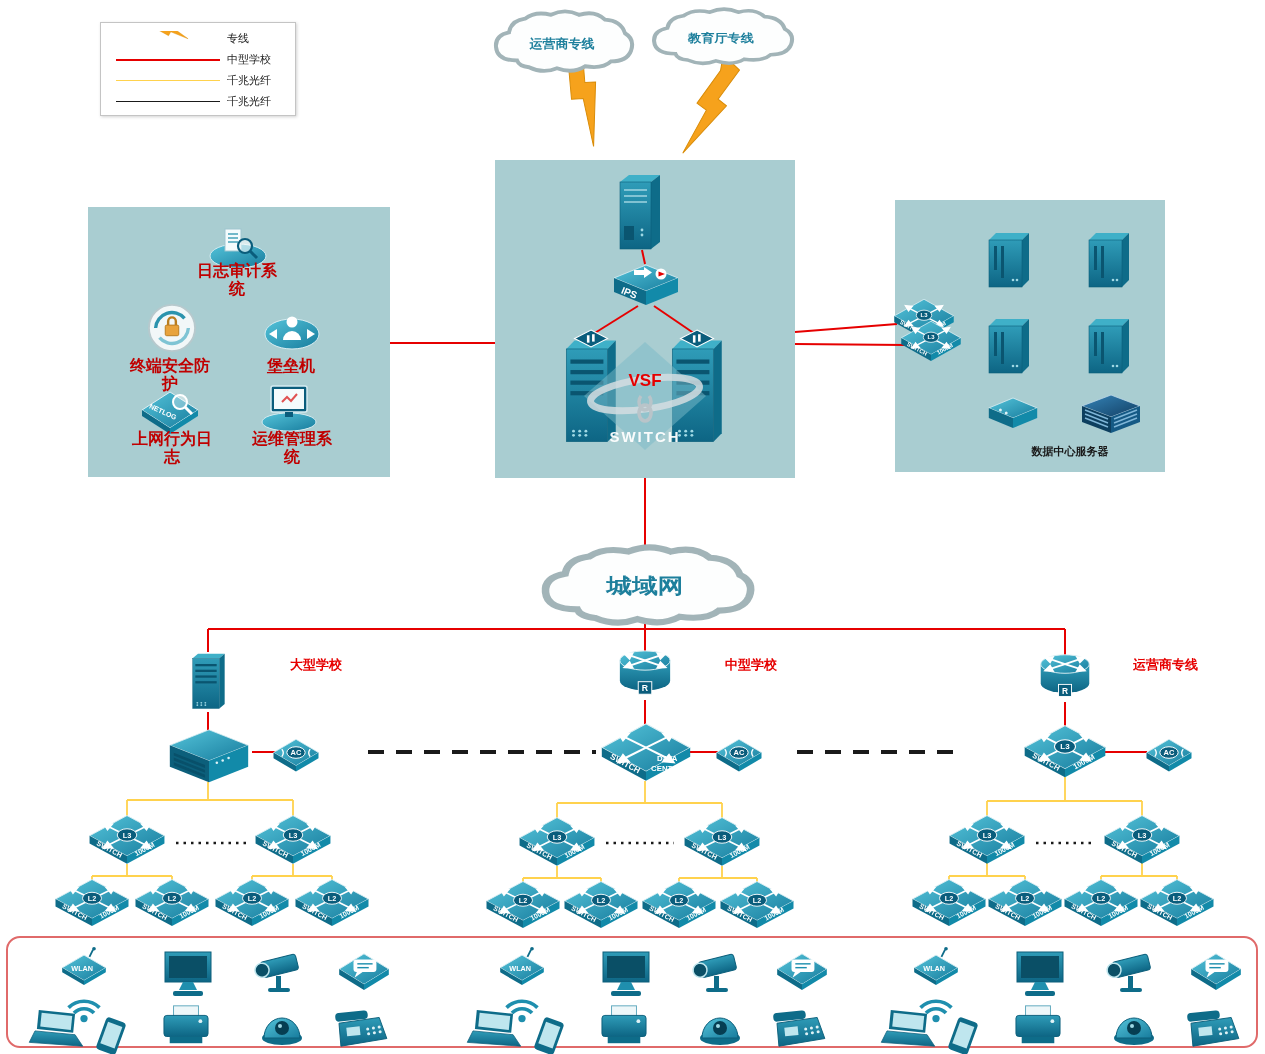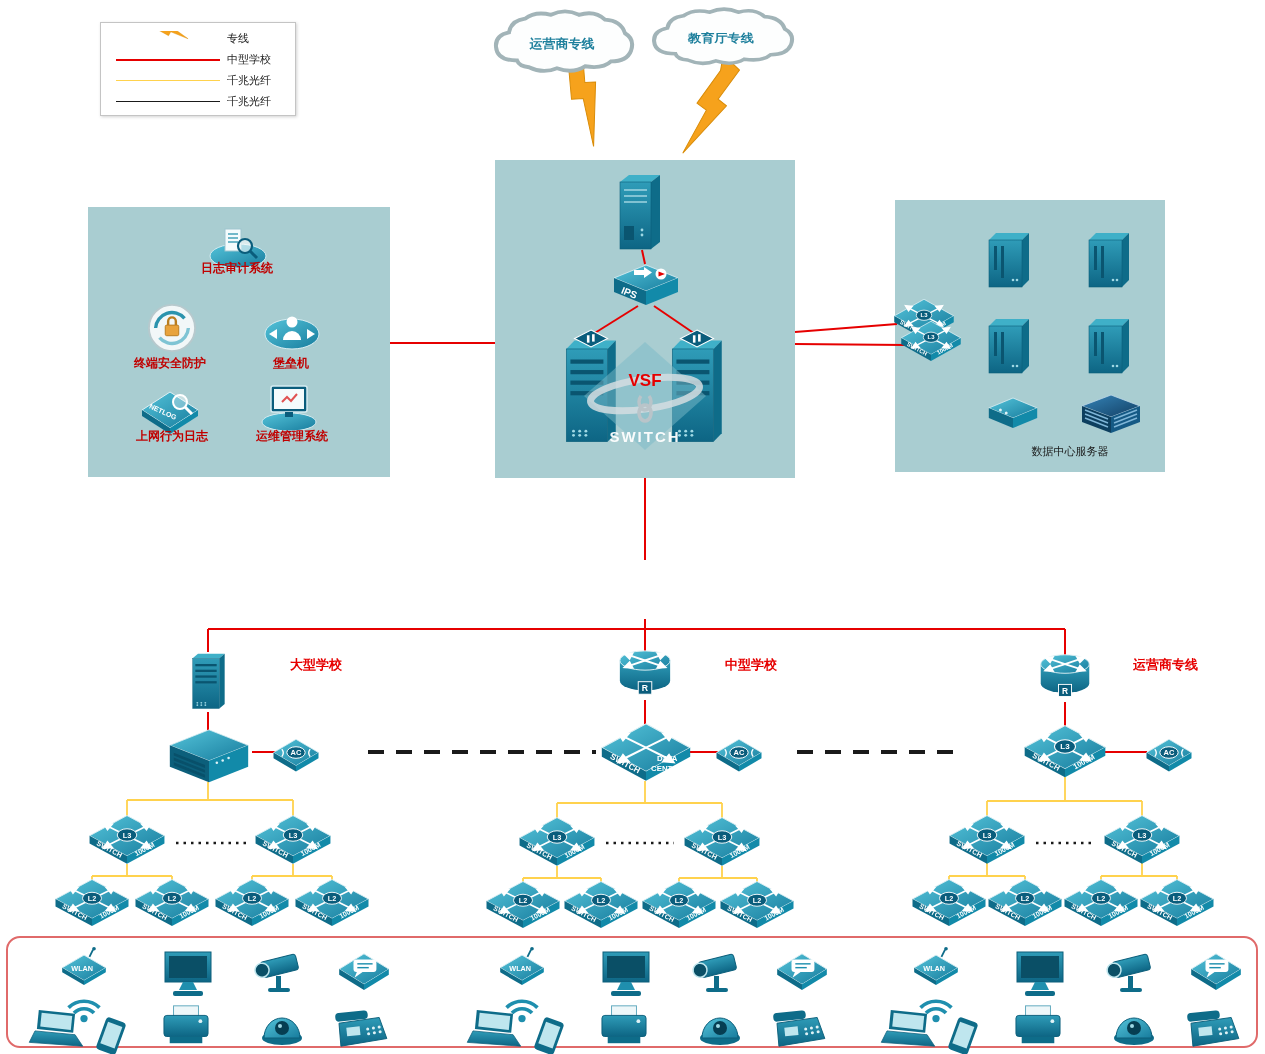--- a/index.html
+++ b/index.html
@@ -4,22 +4,22 @@
 <style>
   *{margin:0;padding:0;box-sizing:border-box}
   body{font-family:"Liberation Sans","DejaVu Sans",sans-serif;background:#fff}
   .canvas{position:relative;width:1265px;height:1054px;background:#fff;overflow:hidden}
   .zone{position:absolute;background:#a9cdd1;z-index:1}
   #wires,#bolts{position:absolute;left:0;top:0;z-index:2;pointer-events:none}
   .dev{position:absolute;z-index:3}
   .dev svg,.cloud svg,.term svg,.sec-icon svg{width:100%;height:100%;display:block;overflow:visible}
   .cloud{position:absolute;z-index:3}
   .sec-icon{position:absolute;z-index:3}
-  .red-label{position:absolute;color:#c00000;font-weight:bold;font-size:12px;text-align:center;z-index:3;line-height:1.1}
-  .dark-label{position:absolute;color:#1a1a1a;font-weight:normal;font-size:11px;text-align:center;z-index:3}
+  .red-label{position:absolute;color:#c00000;font-weight:bold;font-size:16px;text-align:center;z-index:3;line-height:1.1}
+  .dark-label{position:absolute;color:#1a1a1a;font-weight:bold;font-size:11px;text-align:center;z-index:3}
   .school-label{position:absolute;color:#e60000;font-weight:bold;font-size:13px;z-index:3}
   .legend{position:absolute;left:100px;top:22px;width:196px;height:94px;background:#fff;border:1px solid #c4c4c4;z-index:4;padding:5px 0 0 8px;box-shadow:1px 1px 3px rgba(0,0,0,.18)}
   .legend-row{display:flex;align-items:center;height:21px}
   .legend-sym{width:118px;display:flex;align-items:center;justify-content:center}
   .legend-line{width:104px;height:0;border-top:2px solid #000}
   .line-red{border-top-color:#e60000}
   .line-yellow{border-top-color:#ffd24d;border-top-width:1.5px}
   .line-black{border-top-color:#1a1a1a;border-top-width:1.5px}
   .legend-lbl{font-size:11px;color:#222}
   .core-title{position:absolute;left:495px;top:482px;width:300px;text-align:center;color:#1d7f9c;font-size:21px;font-weight:bold;letter-spacing:3px;z-index:3;font-family:"Liberation Serif","DejaVu Serif",serif}
@@ -163,20 +163,26 @@
  <path d="M30,54 Q10,54 9,40 Q8,28 22,25 Q24,13 38,11 Q48,3 64,7 Q78,0 92,7 Q108,2 118,12 Q134,13 138,26 Q148,32 144,44 Q140,55 124,55 Q116,63 98,60 Q86,68 70,62 Q56,68 42,61 Q32,60 30,54 Z" fill="#fdfefe" stroke="#a2b4b8" stroke-width="4"></path>
  <text x="75" y="41" text-anchor="middle" font-size="13" font-weight="bold" fill="#1d7f9c">运营商专线</text>
 </svg>
     </div>
   <div class="cloud" style="left:645px;top:6px;width:152px;height:62px">
       <svg viewBox="0 0 150 70" preserveAspectRatio="none">
  <path d="M30,54 Q10,54 9,40 Q8,28 22,25 Q24,13 38,11 Q48,3 64,7 Q78,0 92,7 Q108,2 118,12 Q134,13 138,26 Q148,32 144,44 Q140,55 124,55 Q116,63 98,60 Q86,68 70,62 Q56,68 42,61 Q32,60 30,54 Z" fill="#fdfefe" stroke="#a2b4b8" stroke-width="4"></path>
  <text x="75" y="41" text-anchor="middle" font-size="13" font-weight="bold" fill="#1d7f9c">教育厅专线</text>
 </svg>
     </div>
+  <div class="cloud" style="left:532px;top:543px;width:226px;height:86px">
+      <svg viewBox="0 0 150 70" preserveAspectRatio="none">
+ <path d="M30,54 Q10,54 9,40 Q8,28 22,25 Q24,13 38,11 Q48,3 64,7 Q78,0 92,7 Q108,2 118,12 Q134,13 138,26 Q148,32 144,44 Q140,55 124,55 Q116,63 98,60 Q86,68 70,62 Q56,68 42,61 Q32,60 30,54 Z" fill="#fdfefe" stroke="#a2b4b8" stroke-width="5"></path>
+ <text x="75" y="41" text-anchor="middle" font-size="17" font-weight="bold" fill="#1d7f9c">城域网</text>
+</svg>
+    </div>
 
   <div class="dev firewall-device" style="left:612px;top:168px;width:56px;height:88px">
       <svg viewBox="0 0 56 88" preserveAspectRatio="none">
  <polygon points="8,14 17,7 48,7 39,14" fill="#3fb0c8"></polygon>
  <polygon points="39,14 48,7 48,74 39,81" fill="#0e6c89"></polygon>
  <rect x="8" y="14" width="31" height="67" fill="url(#gTealD)" stroke="#0c5f7b" stroke-width="0.6"></rect>
  <g stroke="#bfe6ee" stroke-width="1.2">
   <line x1="12" y1="22" x2="35" y2="22"></line>
           <line x1="12" y1="28" x2="35" y2="28"></line>
           <line x1="12" y1="34" x2="35" y2="34"></line>

